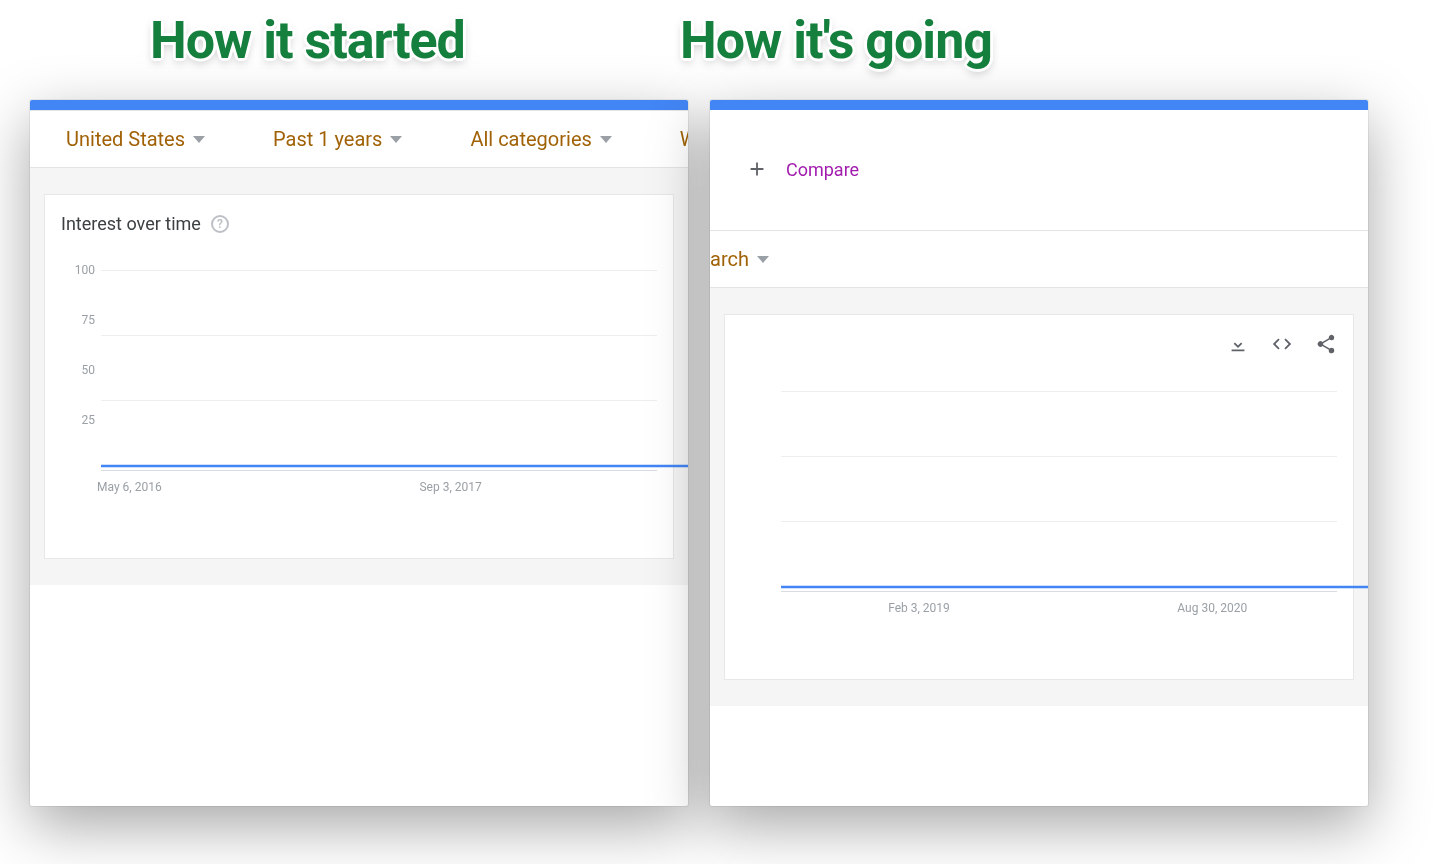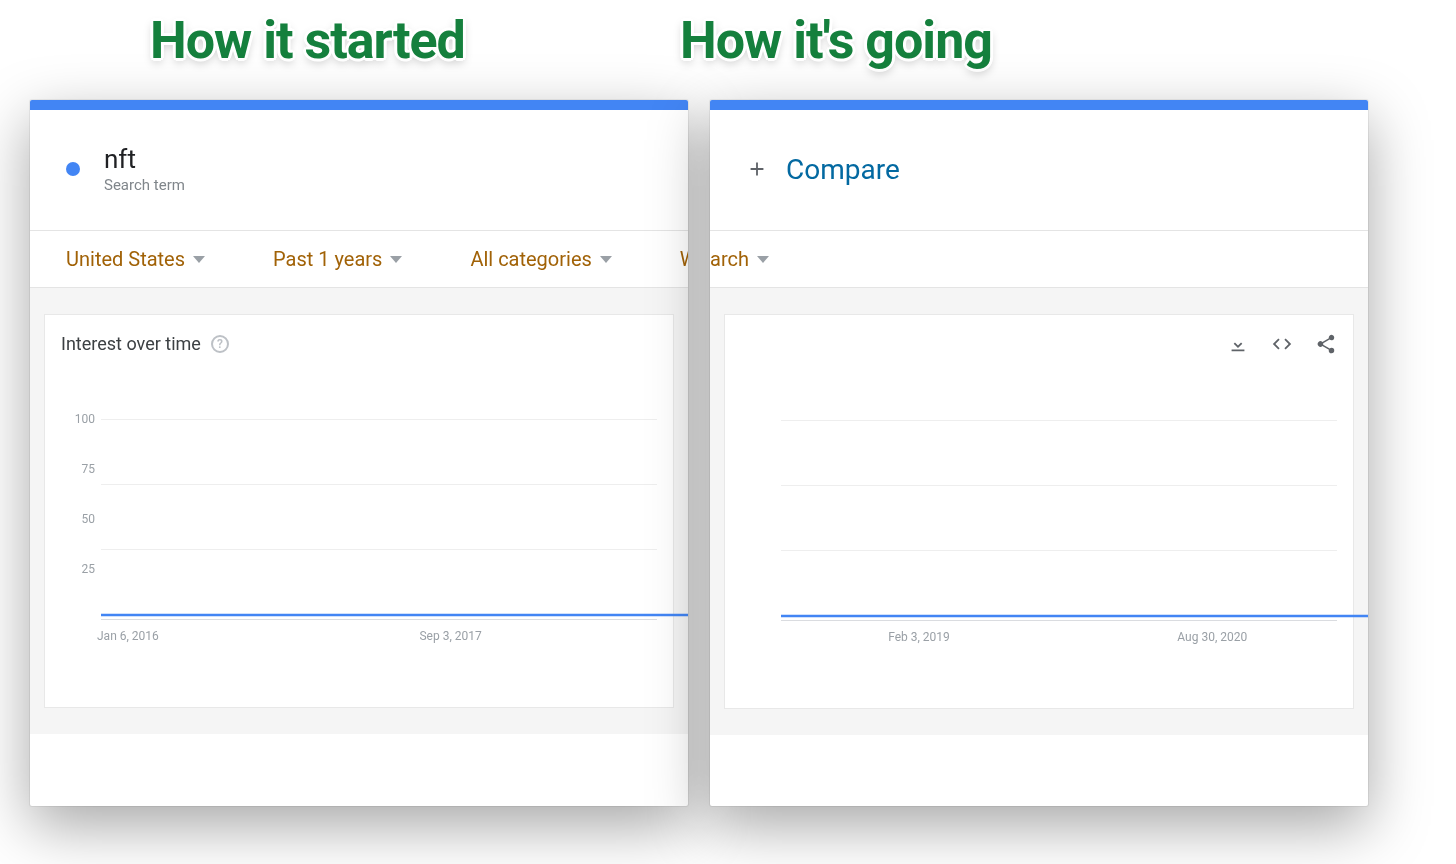--- a/index.html
+++ b/index.html
@@ -42,21 +42,21 @@
     padding: 28px 36px 30px 36px;
     min-height: 120px;
   }
   .blue-dot {
     width: 14px; height: 14px; border-radius: 50%; background: #4285f4; margin-right: 24px; flex-shrink: 0;
   }
   .term-block { display: flex; flex-direction: column; }
   .term-text { font-size: 26px; color: #202124; font-weight: 400; }
   .term-sub  { font-size: 15px; color: #80868b; margin-top: 2px; }
 
-  .compare-row { display: flex; align-items: center; gap: 18px; color: #0369a1; font-size: 28px; }
+  .compare-row { display: flex; align-items: center; gap: 18px; color: #a21caf; font-size: 18px; }
   .plus-svg { width: 22px; height: 22px; }
 
   .filters {
     display: flex;
     align-items: center;
     gap: 68px;
     padding: 16px 36px;
     border-top: 1px solid #e4e4e4;
     border-bottom: 1px solid #e4e4e4;
     font-size: 20px;
@@ -75,21 +75,21 @@
 
   .chart-area-bg { background: #f5f5f5; padding: 26px 14px; }
 
   .chart-card {
     background: #fff;
     border: 1px solid #e8e8e8;
     padding: 18px 16px 28px 16px;
   }
   .card-head {
     display: flex; align-items: flex-end; justify-content: space-between;
-    margin-bottom: 65px;
+    margin-bottom: 36px;
   }
   .card-title-wrap { display: flex; align-items: center; gap: 10px; color: #3c4043; font-size: 18px; }
   .help-circle {
     width: 18px; height: 18px; border: 2px solid #bdc1c6; border-radius: 50%;
     display: flex; align-items: center; justify-content: center;
     font-size: 12px; color: #bdc1c6; font-weight: 600;
   }
   .card-actions { display: flex; align-items: center; gap: 22px; }
   .act-svg { width: 22px; height: 22px; fill: #5f6368; cursor: pointer; }
 
@@ -105,27 +105,20 @@
 </style>
 </head>
 <body>
 
 <div id="title-left" class="meme-title">How it started</div>
 <div id="title-right" class="meme-title">How it's going</div>
 
 <div id="panel-left" class="panel">
   <div class="top-strip"></div>
 
-  <div class="term-row">
-    <div class="blue-dot"></div>
-    <div class="term-block">
-      <div class="term-text">nft</div>
-      <div class="term-sub">Search term</div>
-    </div>
-  </div>
 
   <div class="filters">
     <div class="filter">
       <span>United States</span>
       <span class="caret"></span>
     </div>
     <div class="filter">
       <span>Past 1 years</span>
       <span class="caret"></span>
     </div>
@@ -156,21 +149,21 @@
         </div>
         <div class="gridline" style="top:0%"></div>
         <div class="gridline" style="top:25%"></div>
         <div class="gridline" style="top:50%"></div>
         <div class="gridline" style="top:75%"></div>
         <svg class="svg-plot" id="svg-left" preserveAspectRatio="none" viewBox="0 0 1000 200">
             <path d="M0.0 196.0 L20.4 196.0 L40.8 196.0 L61.2 196.0 L81.6 196.0 L102.0 196.0 L122.4 196.0 L142.9 196.0 L163.3 196.0 L183.7 196.0 L204.1 196.0 L224.5 196.0 L244.9 196.0 L265.3 196.0 L285.7 196.0 L306.1 196.0 L326.5 196.0 L346.9 196.0 L367.3 196.0 L387.8 196.0 L408.2 196.0 L428.6 196.0 L449.0 196.0 L469.4 196.0 L489.8 196.0 L510.2 196.0 L530.6 196.0 L551.0 196.0 L571.4 196.0 L591.8 196.0 L612.2 196.0 L632.7 196.0 L653.1 196.0 L673.5 196.0 L693.9 196.0 L714.3 196.0 L734.7 196.0 L755.1 196.0 L775.5 196.0 L795.9 196.0 L816.3 196.0 L836.7 196.0 L857.1 196.0 L877.6 196.0 L898.0 196.0 L918.4 196.0 L938.8 196.0 L959.2 196.0 L979.6 196.0 L1000.0 196.0 " fill="none" stroke="#4285f4" stroke-width="2.5" vector-effect="non-scaling-stroke"></path>
           </svg>
         <div class="baseline"></div>
         <div class="x-labels">
-          <span style="left:0%">Jan 6, 2016</span>
+          <span style="left:0%">May 6, 2016</span>
           <span style="left:58%">Sep 3, 2017</span>
         </div>
       </div>
     </div>
   </div>
 </div>
 
 <div id="panel-right" class="panel">
   <div class="top-strip"></div>
 

